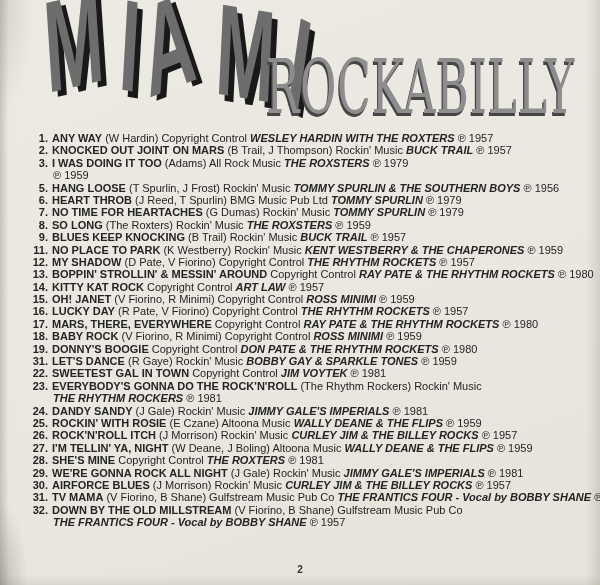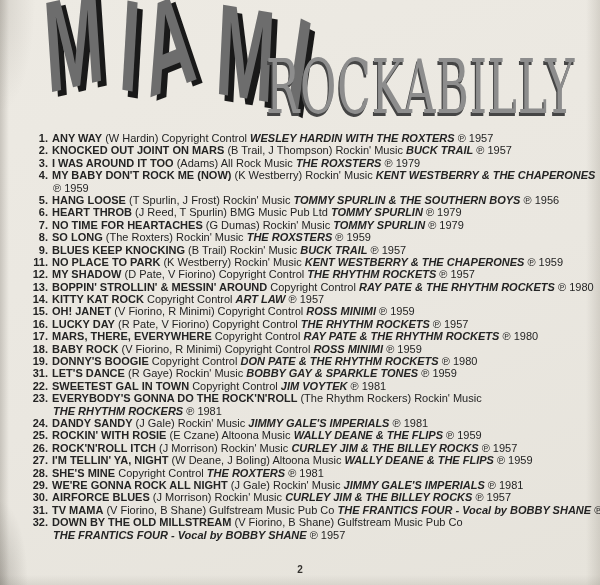--- a/index.html
+++ b/index.html
@@ -70,22 +70,21 @@
 </style>
 </head>
 <body>
 
 <div class="page">
   <div class="logo-main"><span class="L L0">M</span><span class="L L1">I</span><span class="L L2">A</span><span class="L L3">M</span><span class="L L4">I</span></div>
   <div class="logo-sub">ROCKABILLY</div>
   <div class="tracks">
       <div class="tline"><span class="seg-num">1.</span><span class="seg-title">ANY WAY</span><span class="seg-plain"> (W Hardin) Copyright Control</span><span class="seg-plain"> </span><span class="seg-artist">WESLEY HARDIN WITH THE ROXTERS</span><span class="seg-plain"> ℗ 1957</span></div>
       <div class="tline"><span class="seg-num">2.</span><span class="seg-title">KNOCKED OUT JOINT ON MARS</span><span class="seg-plain"> (B Trail, J Thompson) Rockin' Music</span><span class="seg-plain"> </span><span class="seg-artist">BUCK TRAIL</span><span class="seg-plain"> ℗ 1957</span></div>
-      <div class="tline"><span class="seg-num">3.</span><span class="seg-title">I WAS AROUND IT TOO</span><span class="seg-plain"> (Adams) All Rock Music</span><span class="seg-plain"> </span><span class="seg-artist">THE ROXSTERS</span><span class="seg-plain"> ℗ 1979</span></div>
-      <div class="tline"><span class="seg-num">4.</span><span class="seg-title">MY BABY DON'T ROCK ME (NOW)</span><span class="seg-plain"> (K Westberry) Rockin' Music</span><span class="seg-plain"> </span><span class="seg-artist">KENT WESTBERRY &amp; THE CHAPERONES</span></div>
+      <div class="tline"><span class="seg-num">3.</span><span class="seg-title">I WAS DOING IT TOO</span><span class="seg-plain"> (Adams) All Rock Music</span><span class="seg-plain"> </span><span class="seg-artist">THE ROXSTERS</span><span class="seg-plain"> ℗ 1979</span></div>
       <div class="tline cont"><span class="seg-plain">℗ 1959</span></div>
       <div class="tline"><span class="seg-num">5.</span><span class="seg-title">HANG LOOSE</span><span class="seg-plain"> (T Spurlin, J Frost) Rockin' Music</span><span class="seg-plain"> </span><span class="seg-artist">TOMMY SPURLIN &amp; THE SOUTHERN BOYS</span><span class="seg-plain"> ℗ 1956</span></div>
       <div class="tline"><span class="seg-num">6.</span><span class="seg-title">HEART THROB</span><span class="seg-plain"> (J Reed, T Spurlin) BMG Music Pub Ltd</span><span class="seg-plain"> </span><span class="seg-artist">TOMMY SPURLIN</span><span class="seg-plain"> ℗ 1979</span></div>
       <div class="tline"><span class="seg-num">7.</span><span class="seg-title">NO TIME FOR HEARTACHES</span><span class="seg-plain"> (G Dumas) Rockin' Music</span><span class="seg-plain"> </span><span class="seg-artist">TOMMY SPURLIN</span><span class="seg-plain"> ℗ 1979</span></div>
       <div class="tline"><span class="seg-num">8.</span><span class="seg-title">SO LONG</span><span class="seg-plain"> (The Roxters) Rockin' Music</span><span class="seg-plain"> </span><span class="seg-artist">THE ROXSTERS</span><span class="seg-plain"> ℗ 1959</span></div>
       <div class="tline"><span class="seg-num">9.</span><span class="seg-title">BLUES KEEP KNOCKING</span><span class="seg-plain"> (B Trail) Rockin' Music</span><span class="seg-plain"> </span><span class="seg-artist">BUCK TRAIL</span><span class="seg-plain"> ℗ 1957</span></div>
       <div class="tline"><span class="seg-num">11.</span><span class="seg-title">NO PLACE TO PARK</span><span class="seg-plain"> (K Westberry) Rockin' Music</span><span class="seg-plain"> </span><span class="seg-artist">KENT WESTBERRY &amp; THE CHAPERONES</span><span class="seg-plain"> ℗ 1959</span></div>
       <div class="tline"><span class="seg-num">12.</span><span class="seg-title">MY SHADOW</span><span class="seg-plain"> (D Pate, V Fiorino) Copyright Control</span><span class="seg-plain"> </span><span class="seg-artist">THE RHYTHM ROCKETS</span><span class="seg-plain"> ℗ 1957</span></div>
       <div class="tline"><span class="seg-num">13.</span><span class="seg-title">BOPPIN' STROLLIN' &amp; MESSIN' AROUND</span><span class="seg-plain"> Copyright Control</span><span class="seg-plain"> </span><span class="seg-artist">RAY PATE &amp; THE RHYTHM ROCKETS</span><span class="seg-plain"> ℗ 1980</span></div>
       <div class="tline"><span class="seg-num">14.</span><span class="seg-title">KITTY KAT ROCK</span><span class="seg-plain"> Copyright Control</span><span class="seg-plain"> </span><span class="seg-artist">ART LAW</span><span class="seg-plain"> ℗ 1957</span></div>

